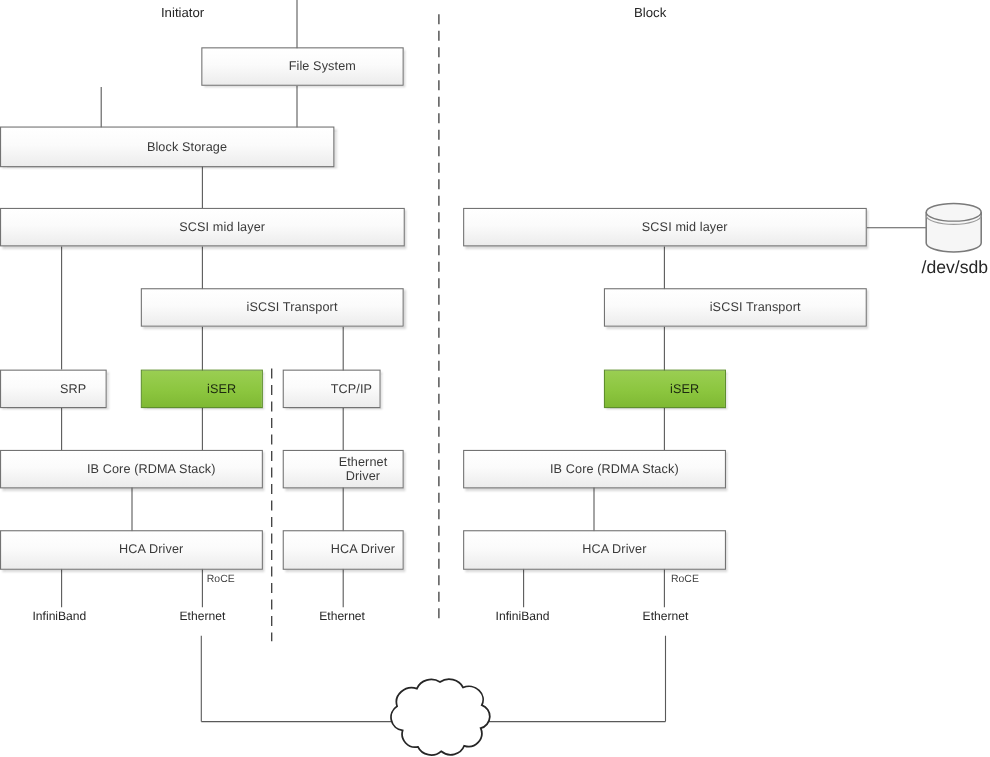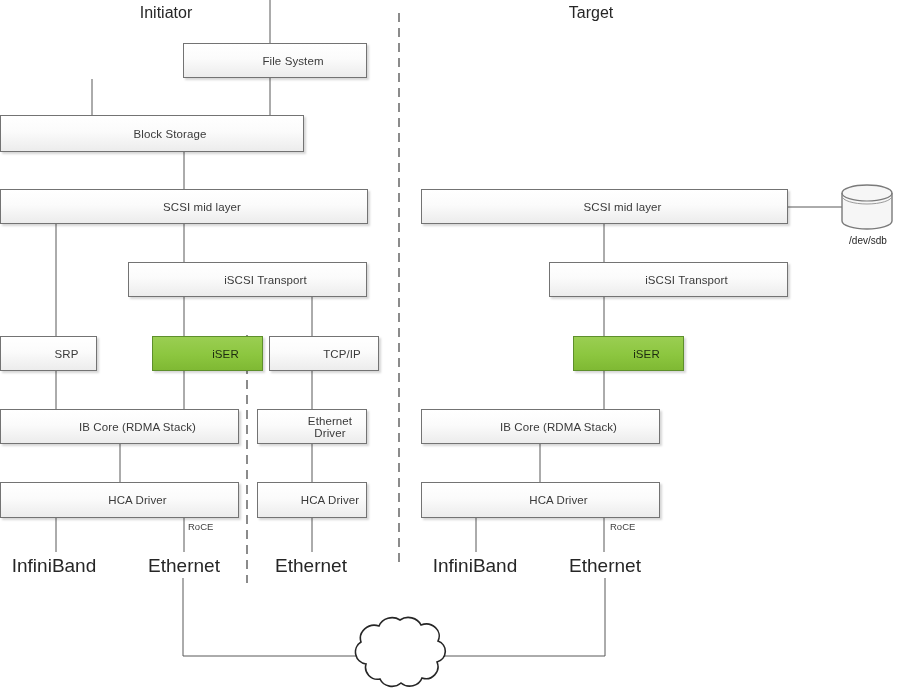--- a/index.html
+++ b/index.html
@@ -11,36 +11,36 @@
   .box{
     position:absolute;z-index:1;box-sizing:border-box;
     border:1.6px solid #737373;
     background:linear-gradient(180deg,#ffffff 0%,#fbfbfb 45%,#ececec 100%);
     box-shadow:2px 2px 2px rgba(0,0,0,0.16);
     display:flex;align-items:center;justify-content:center;
     font-size:11.5px;color:#3a3a3a;letter-spacing:0.1px;padding-left:36px;
   }
   .box.green{
     background:linear-gradient(180deg,#9ace52 0%,#8cc63f 55%,#7fb933 100%);
-    border-color:#5e8f2c;color:#1d2a10;margin-left:24px;
+    border-color:#5e8f2c;color:#1d2a10;
   }
   .lbl{position:absolute;z-index:1;white-space:nowrap;color:#262626;}
-  .title{font-size:16px;transform:translateX(-50%);}
-  .port{font-size:19px;transform:translateX(-50%);}
+  .title{font-size:12px;transform:translateX(-50%);}
+  .port{font-size:11px;transform:translateX(-50%);}
   .tiny{font-size:9.5px;color:#404040;text-align:right;}
-  .dev{font-size:10px;transform:translateX(-50%);}
+  .dev{font-size:16px;transform:translateX(-50%);}
 
   
   #fs{left:183px;top:43px;width:184px;height:35px;}
   #bs{left:0;top:115px;width:304px;height:37px;}
   #scsi-i{left:0;top:189px;width:368px;height:35px;}
   #iscsi-i{left:128px;top:262px;width:239px;height:35px;}
   #srp{left:0;top:336px;width:97px;height:35px;}
   #iser-i{left:128px;top:336px;width:111px;height:35px;}
-  #tcpip{left:269px;top:336px;width:110px;height:35px;}
+  #tcpip{left:257px;top:336px;width:89px;height:35px;}
   #ibcore-i{left:0;top:409px;width:239px;height:35px;}
   #ethdrv{left:257px;top:409px;width:110px;height:35px;text-align:center;}
   #hca-i1{left:0;top:482px;width:239px;height:36px;}
   #hca-i2{left:257px;top:482px;width:110px;height:36px;}
   #scsi-t{left:421px;top:189px;width:367px;height:35px;}
   #iscsi-t{left:549px;top:262px;width:239px;height:35px;}
   #iser-t{left:549px;top:336px;width:111px;height:35px;}
   #ibcore-t{left:421px;top:409px;width:239px;height:35px;}
   #hca-t{left:421px;top:482px;width:239px;height:36px;}
 
@@ -98,21 +98,21 @@
     <path d="M842,193 a25,8 0 0 0 50,0" fill="none" stroke="#7a7a7a" stroke-width="1.2"></path>
     <path d="M842,196 a25,8 0 0 0 50,0" fill="none" stroke="#9a9a9a" stroke-width="1"></path>
   </g>
   <path d="M 366,664 A 12,12 0 0 1 361,642 A 14,13 0 0 1 379,626 A 14,13 0 0 1 400,620
            A 14,13 0 0 1 421,625 A 13,12 0 0 1 438,641 A 11,11 0 0 1 437,662
            A 12,12 0 0 1 422,678 A 13,12 0 0 1 401,683 A 13,12 0 0 1 380,679
            A 12,12 0 0 1 366,664 Z" fill="#ffffff" stroke="#262626" stroke-width="1.6"></path>
 </svg>
 
 <span class="lbl title" id="lbl-initiator">Initiator</span>
-<span class="lbl title" id="lbl-target">Target</span>
+<span class="lbl title" id="lbl-target">Block</span>
 
 <div class="box" id="fs">File System</div>
 <div class="box" id="bs">Block Storage</div>
 <div class="box" id="scsi-i">SCSI mid layer</div>
 <div class="box" id="iscsi-i">iSCSI Transport</div>
 <div class="box" id="srp">SRP</div>
 <div class="box green" id="iser-i">iSER</div>
 <div class="box" id="tcpip">TCP/IP</div>
 <div class="box" id="ibcore-i">IB Core (RDMA Stack)</div>
 <div class="box" id="ethdrv">Ethernet Driver</div>

